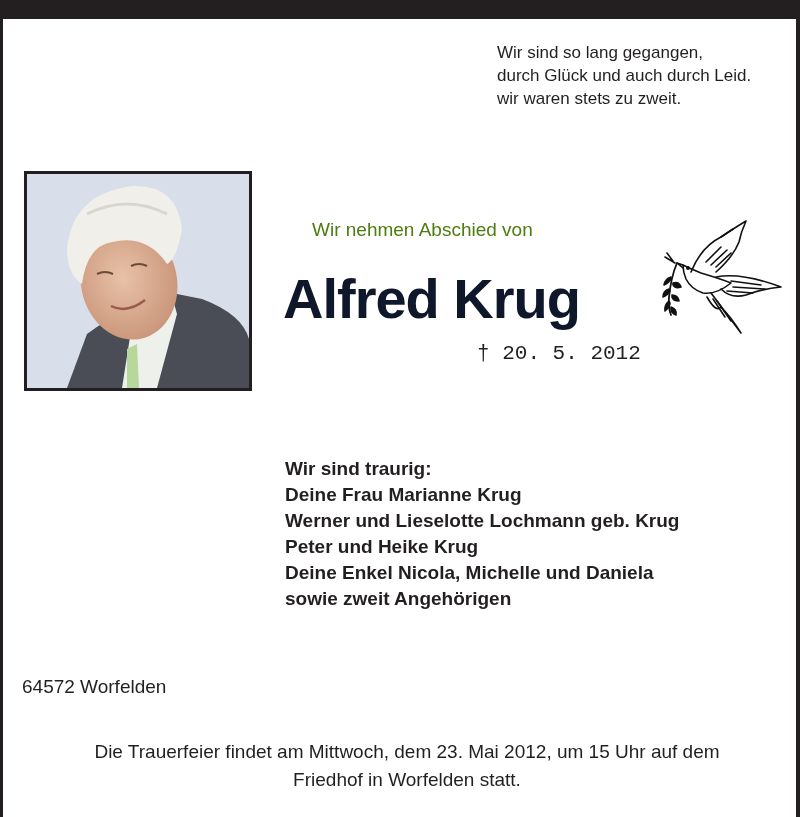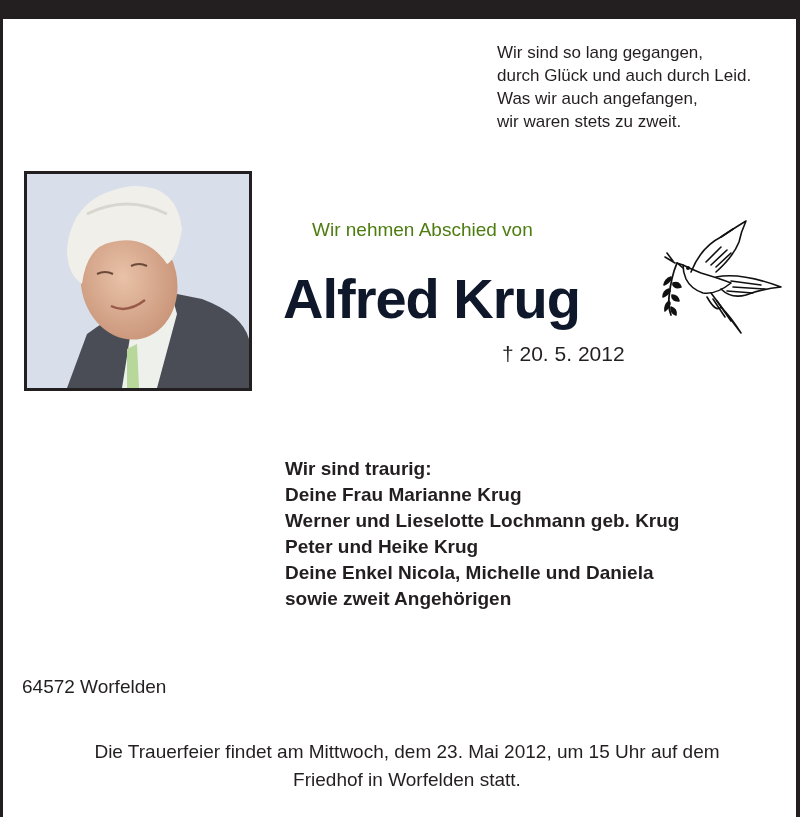--- a/index.html
+++ b/index.html
@@ -4,37 +4,36 @@
 <style>
   html,body{margin:0;padding:0;background:#231f20;}
   body{width:800px;height:817px;overflow:hidden;font-family:"Liberation Sans",sans-serif;color:#231f20;}
   .card{position:absolute;left:3px;top:3px;width:793px;height:810px;background:#fff;margin-top:16px;}
   .poem{position:absolute;left:494px;top:22px;font-size:17px;line-height:23px;color:#231f20;}
   .poem div{white-space:nowrap;}
   .photo{position:absolute;left:21px;top:152px;width:222px;height:214px;border:3px solid #231f20;background:#d9deeb;overflow:hidden;}
   .intro{position:absolute;left:309px;top:200px;font-size:19px;color:#4d7c0f;white-space:nowrap;}
   .name{position:absolute;left:280px;top:248px;font-size:56px;font-weight:bold;letter-spacing:-1px;color:#0f172a;white-space:nowrap;line-height:64px;}
   .born{position:absolute;left:279px;top:323px;font-size:21px;white-space:nowrap;}
-  .died{position:absolute;left:499px;top:323px;font-size:21px;white-space:nowrap;}
+  .died{position:absolute;left:474px;top:323px;font-size:21px;white-space:nowrap;font-family:Liberation Mono, monospace;}
   .dove{position:absolute;left:658px;top:198px;width:122px;height:120px;}
   .mourners{position:absolute;left:282px;top:437px;font-size:19px;line-height:26px;}
   .mourners .lead{font-weight:bold;}
   .mourners .b{font-weight:bold;white-space:nowrap;}
   .place{position:absolute;left:19px;top:657px;font-size:19px;}
   .service{position:absolute;left:19px;top:719px;font-size:19px;line-height:28px;width:770px;text-align:center;}
 </style>
 </head>
 <body>
 
 <div class="card">
 
   <div class="poem">
     <div>Wir sind so lang gegangen,</div>
     <div>durch Glück und auch durch Leid.</div>
-    <div>Was wir auch angefangen,</div>
     <div>wir waren stets zu zweit.</div>
   </div>
 
   <div class="photo">
     <svg width="222" height="214" viewBox="0 0 222 214">
       <defs>
         <radialGradient id="face" cx="0.45" cy="0.45" r="0.6">
           <stop offset="0" stop-color="#e8c2a8"></stop>
           <stop offset="1" stop-color="#c99478"></stop>
         </radialGradient>

